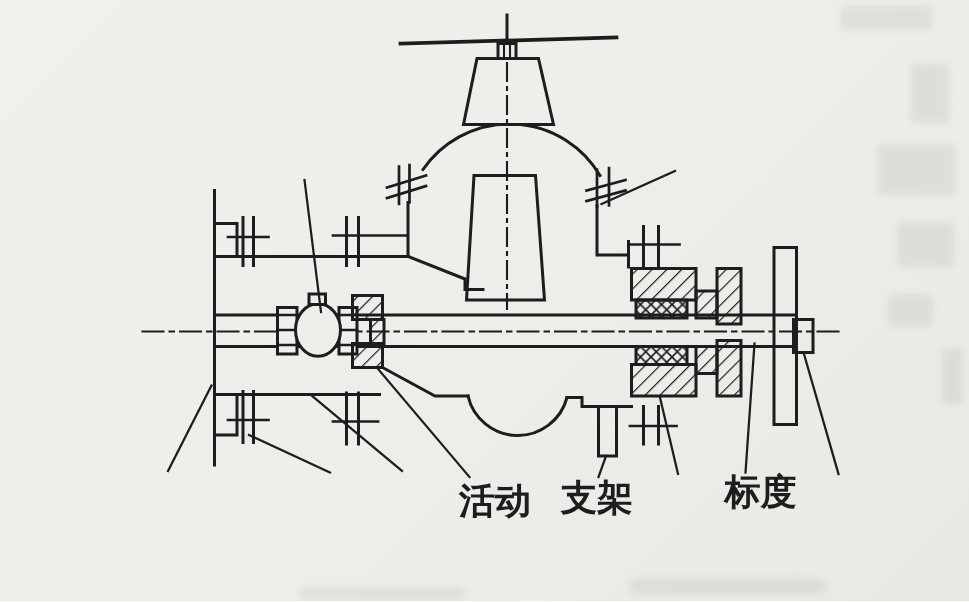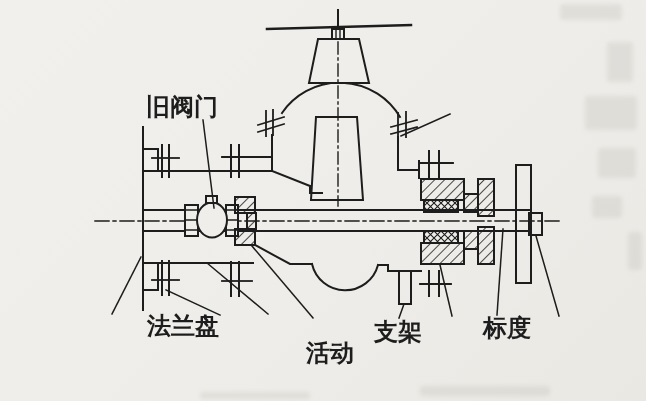--- a/index.html
+++ b/index.html
@@ -8,21 +8,21 @@
     position:relative; width:646px; height:401px; overflow:hidden;
     background:linear-gradient(135deg,#f1f0ec 0%, #eeede9 55%, #e9e8e3 100%);
     font-family:"DejaVu Serif","DejaVu Sans",serif;
   }
   .stage svg{position:absolute;left:0;top:0;color:var(--line);}
   .lbl{
     position:absolute; white-space:nowrap;
     font-size:24px; font-weight:600; color:var(--line);
     line-height:26px; letter-spacing:0px;
   }
-  .lbl.two{line-height:32px;text-align:center;margin-top:19px;}
+  .lbl.two{line-height:32px;text-align:center;}
 </style>
 </head>
 <body>
 
 <div class="stage">
 
 <svg width="646" height="401" viewBox="0 0 646 401">
   <defs>
     <pattern id="hd" patternUnits="userSpaceOnUse" width="7" height="7" patternTransform="rotate(45)">
       <line x1="0" y1="0" x2="0" y2="7" stroke="currentColor" stroke-width="1.6"></line>
@@ -156,20 +156,18 @@
       <path d="M207,263 L268,314"></path>
       <path d="M252,246 L313,318"></path>
       <path d="M404,304 L399,318"></path>
       <path d="M440,265 L452,316"></path>
       <path d="M503,229 L497,315"></path>
       <path d="M536,236 L559,316"></path>
     </g>
   </g>
 </svg>
 
-  <div class="lbl" style="left:146px;top:94px">旧阀门</div>
-  <div class="lbl" style="left:147px;top:313px">法兰盘</div>
   <div class="lbl two" style="left:306px;top:318px">
     <span>活动</span><br>
   </div>
   <div class="lbl" style="left:374px;top:319px">支架</div>
   <div class="lbl" style="left:483px;top:315px">标度</div>
 </div>
 
 </body></html>

